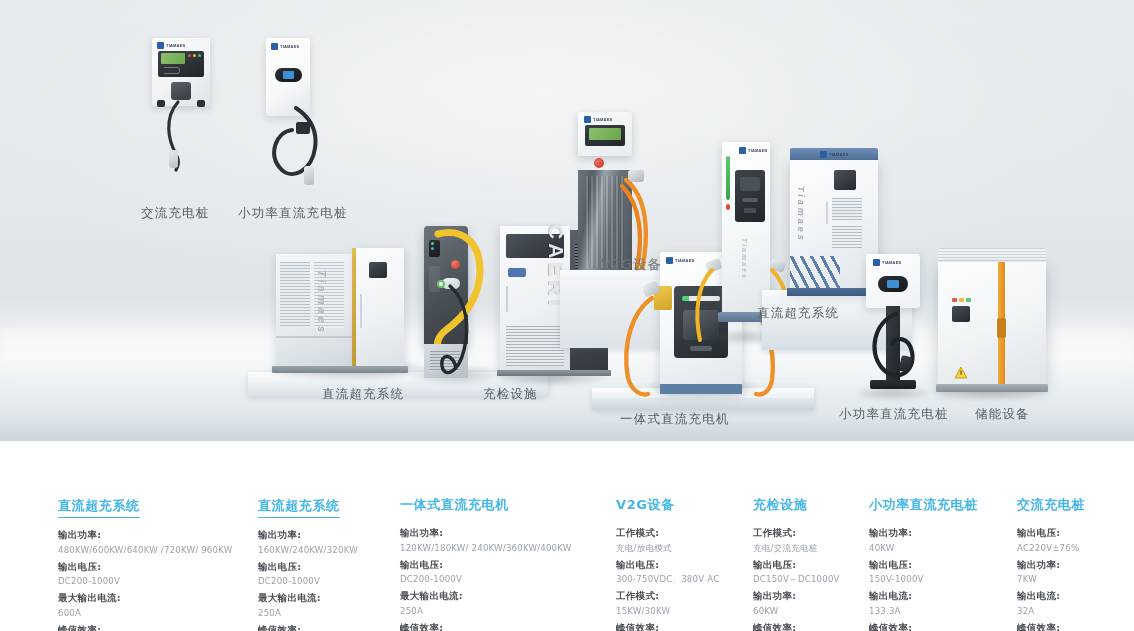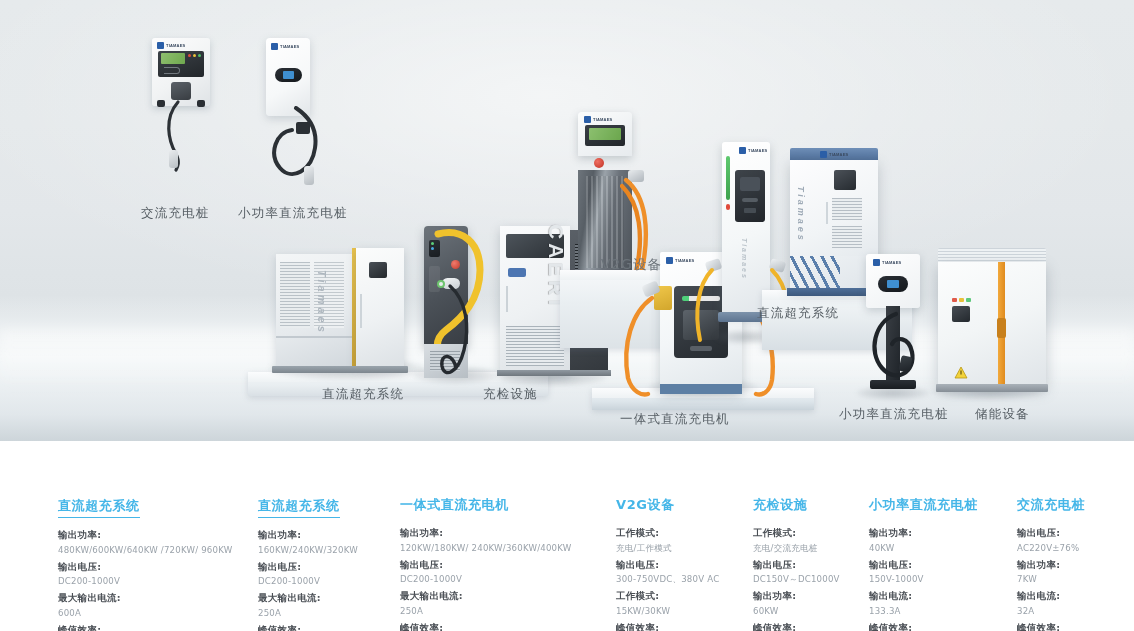--- a/index.html
+++ b/index.html
@@ -510,21 +510,21 @@
         <div class="spec-val">250A</div>
         <div class="spec-key">峰值效率:</div>
 
       </div>
     </div>
 
     <div class="spec-col" style="left:616px;">
       <div class="spec-title">V2G设备</div>
       <div class="spec-list">
         <div class="spec-key">工作模式:</div>
-        <div class="spec-val">充电/工作模式</div>
+        <div class="spec-val">充电/放电模式</div>
         <div class="spec-key">输出电压:</div>
         <div class="spec-val">300-750VDC、380V AC</div>
         <div class="spec-key">工作模式:</div>
         <div class="spec-val">15KW/30KW</div>
         <div class="spec-key">峰值效率:</div>
 
       </div>
     </div>
 
     <div class="spec-col" style="left:753px;">

